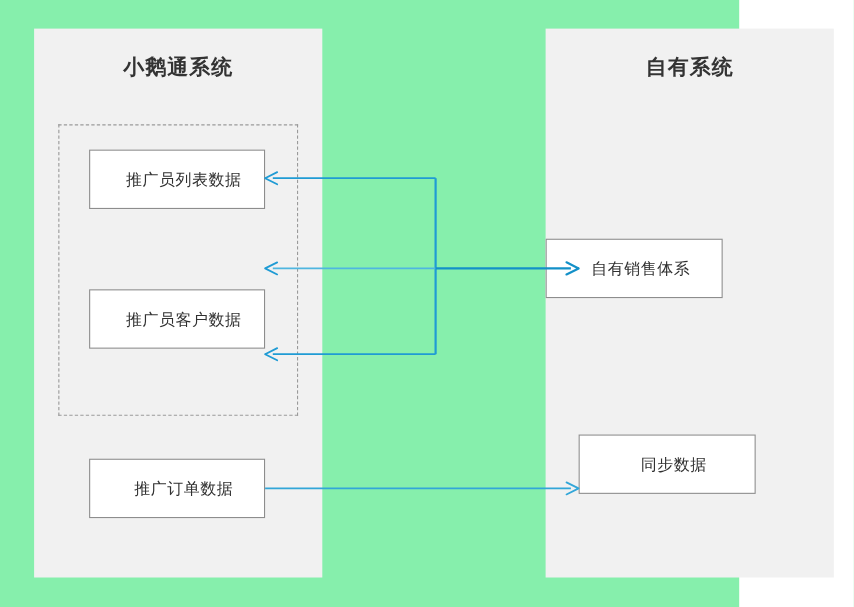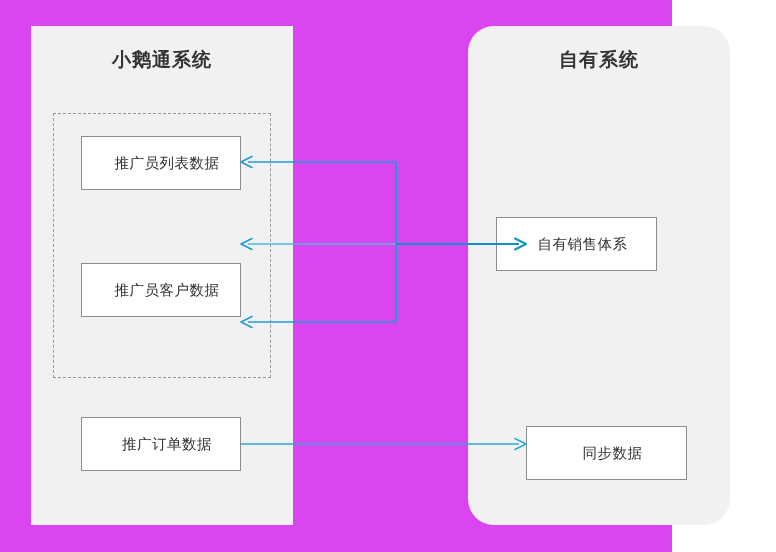--- a/index.html
+++ b/index.html
@@ -10,31 +10,30 @@
   body {
     width: 776px;
     height: 552px;
     font-family: "Liberation Sans", "DejaVu Sans", sans-serif;
     overflow: hidden;
   }
   #diagram-root {
     position: relative;
     width: 672px;
     height: 552px;
-    background: #d946ef;
-    font-family: Liberation Mono, monospace;
+    background: #86efac;
   }
 
   
   .panel {
     position: absolute;
     background: #f1f1f1;
   }
   #panel-left  { left: 31px;  top: 26px; width: 262px; height: 499px; }
-  #panel-right { left: 468px; top: 26px; width: 262px; height: 499px; border-radius: 26px; }
+  #panel-right { left: 496px; top: 26px; width: 262px; height: 499px; }
 
   .panel-title {
     position: absolute;
     left: 0;
     right: 0;
     top: 26px;
     text-align: center;
     font-size: 19px;
     font-weight: bold;
     color: #333333;
@@ -70,21 +69,21 @@
     white-space: nowrap;
     padding-left: 12px;
   }
   .node-box span { display: block; }
 
   #node-promoter-list     { left: 81px;  top: 136px; width: 160px; height: 54px; }
   #node-promoter-customer { left: 81px;  top: 228px; width: 160px; height: 54px; margin-top: 35px; }
   #node-promoter-sub      { left: 81px;  top: 296px; width: 160px; height: 54px; }
   #node-promo-order       { left: 81px;  top: 417px; width: 160px; height: 54px; }
   #node-own-sales         { left: 496px; top: 217px; width: 161px; height: 54px; justify-content: center; }
-  #node-sync-data         { left: 526px; top: 426px; width: 161px; height: 54px; }
+  #node-sync-data         { left: 526px; top: 395px; width: 161px; height: 54px; }
 
   
   #connectors {
     position: absolute;
     left: 0;
     top: 0;
     width: 776px;
     height: 552px;
     pointer-events: none;
   }

